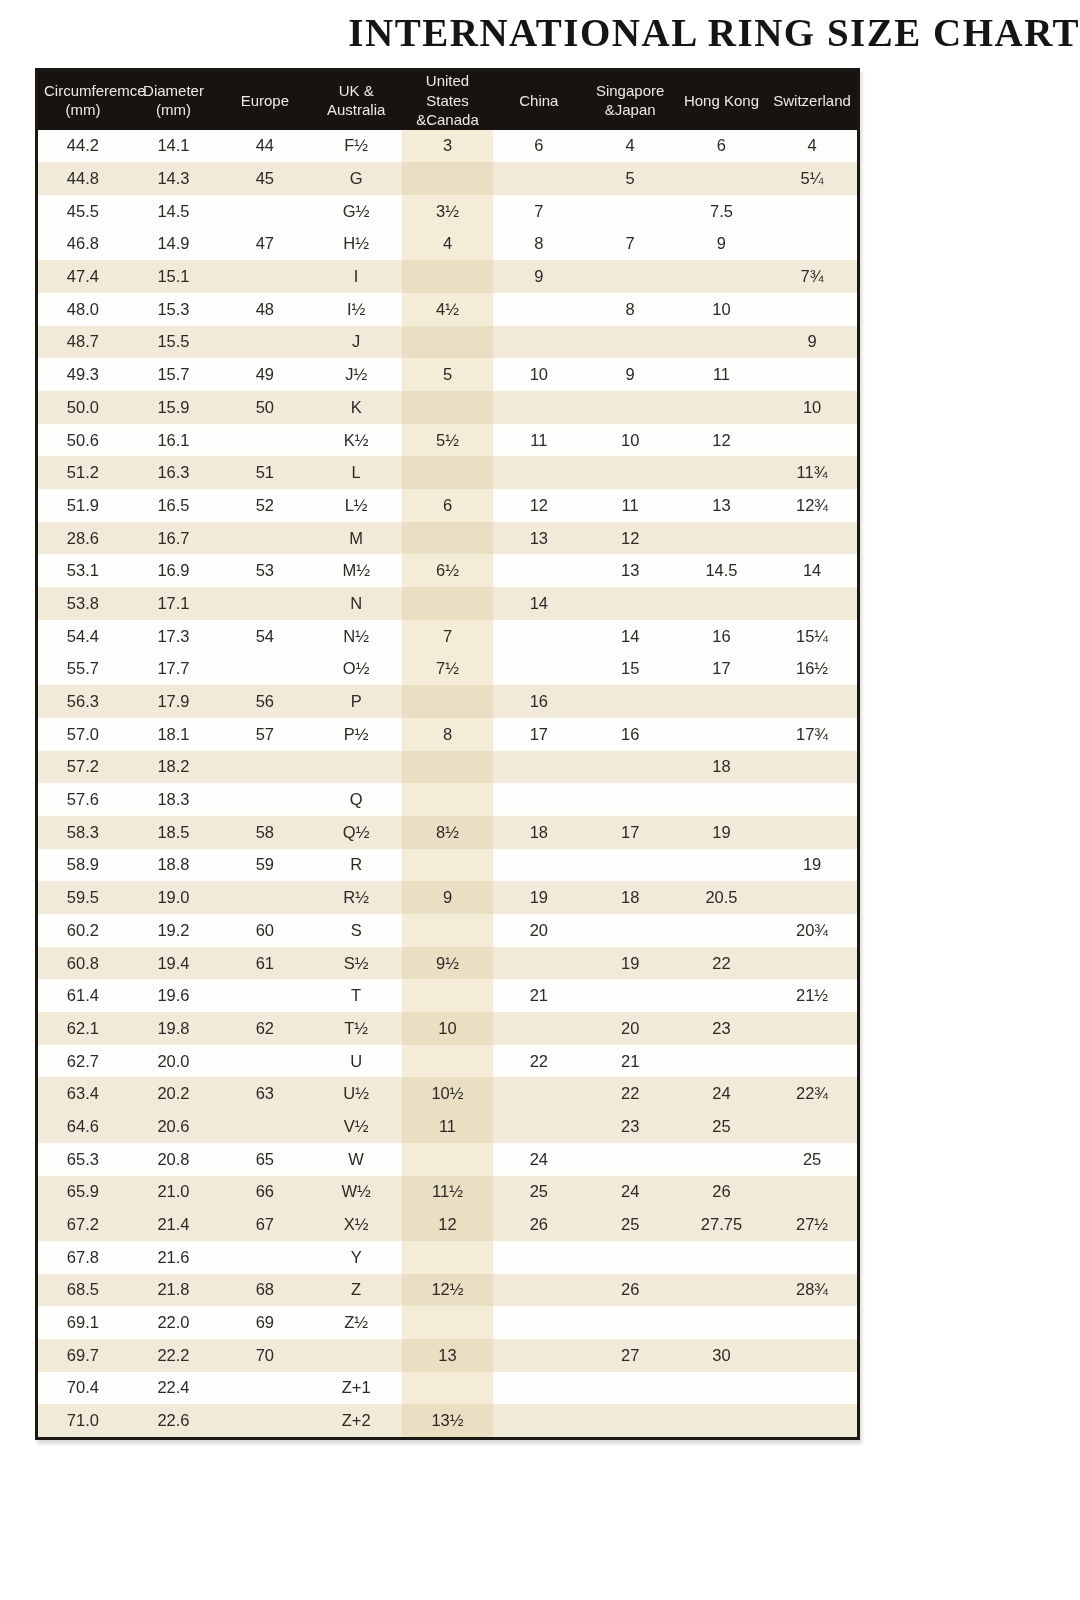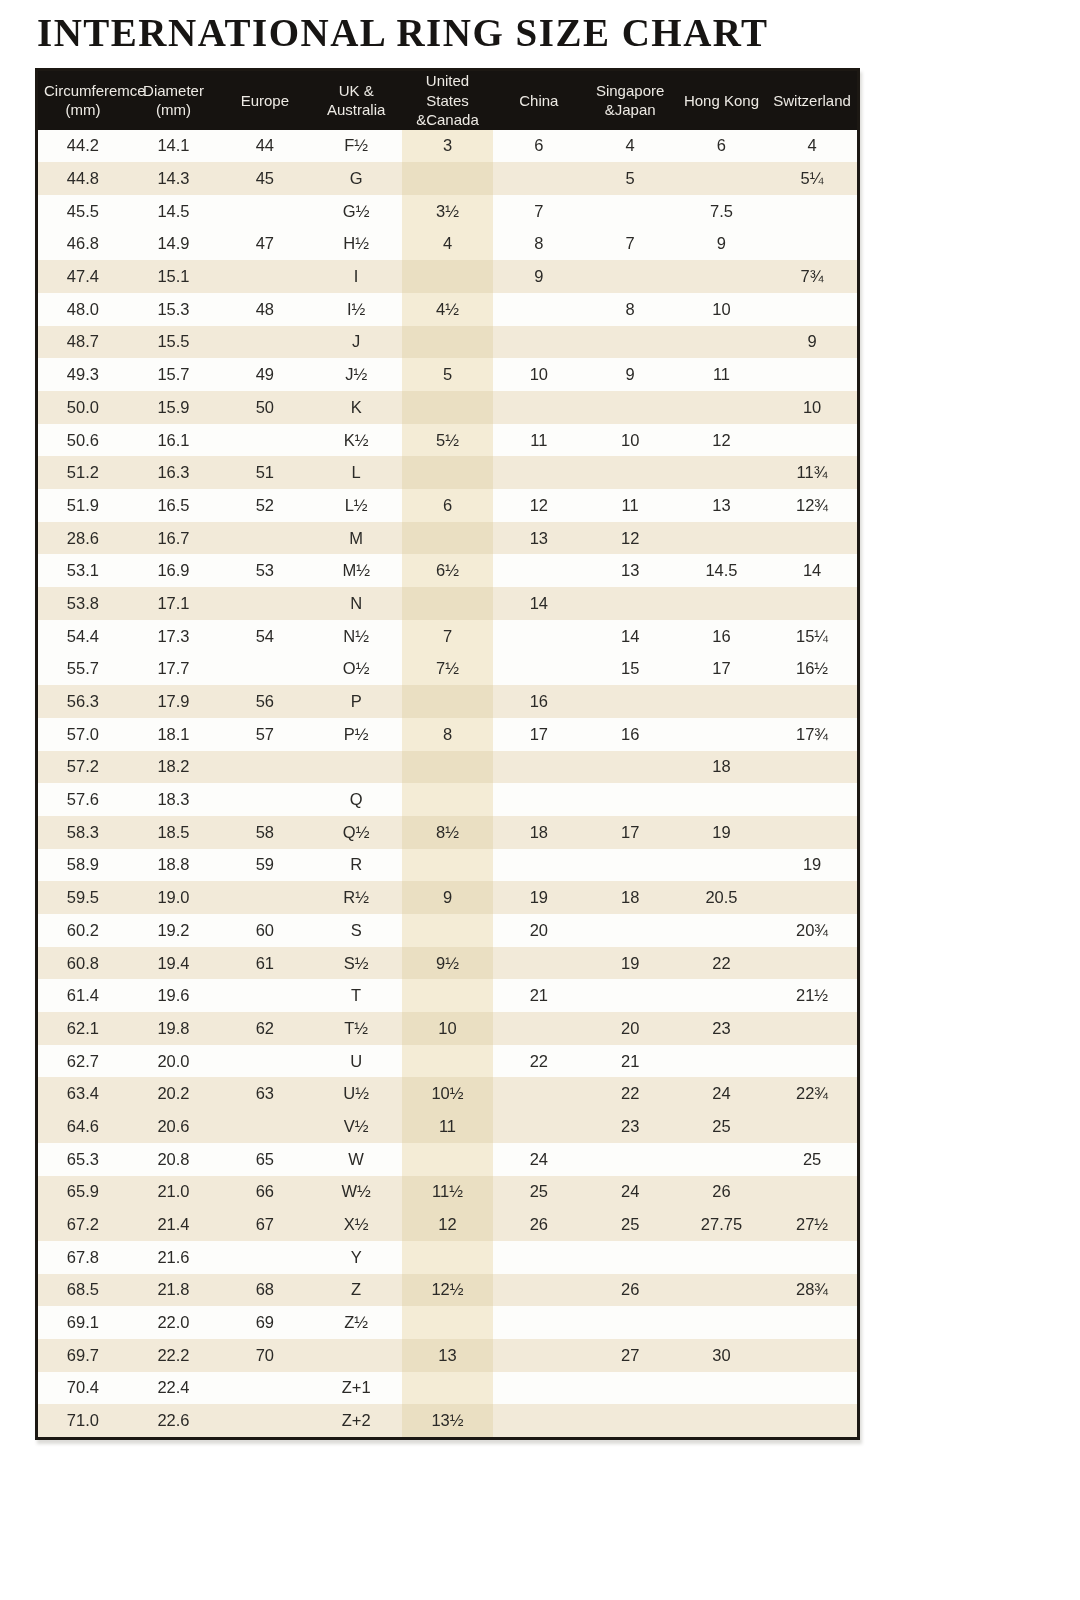--- a/index.html
+++ b/index.html
@@ -20,20 +20,21 @@
   .page-title {
     font-family: "Liberation Serif", serif;
     font-weight: 700;
     font-size: 39px;
     letter-spacing: 1.5px;
     color: var(--title-color, #171513);
     margin: 0;
     padding: 11px 0 0 37px;
     line-height: 1.15;
     white-space: nowrap;
+    text-align: right;
   }
   .table-wrap {
     position: absolute;
     left: 35px;
     top: 68px;
     width: 825px;
     box-shadow: 2px 4px 3px rgba(120,115,105,0.25);
   }
   table.ring-table {
     width: 100%;

